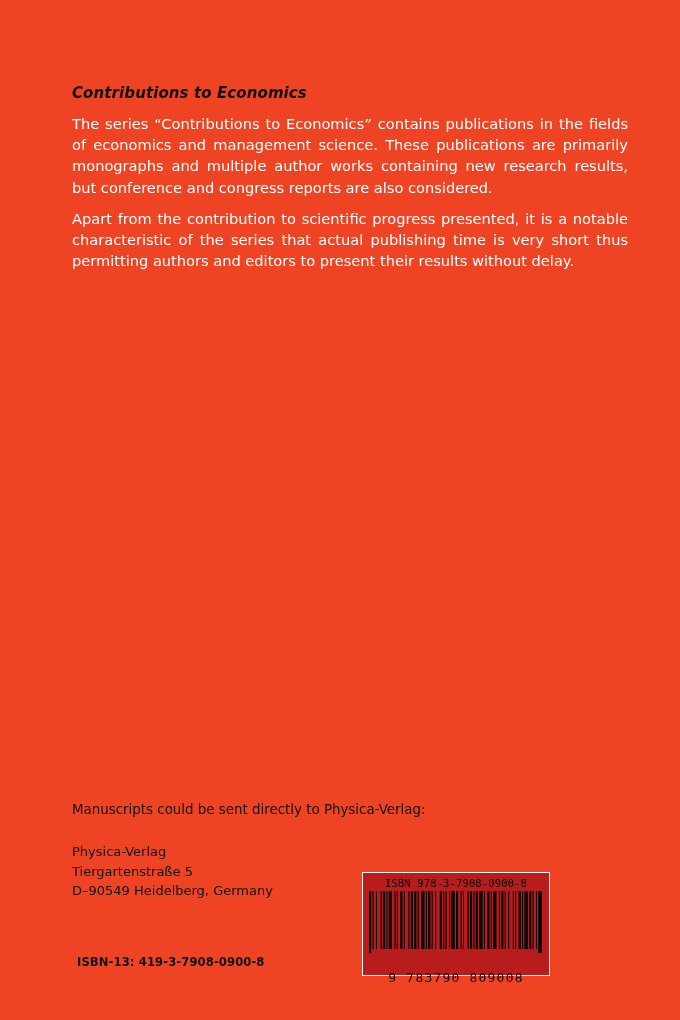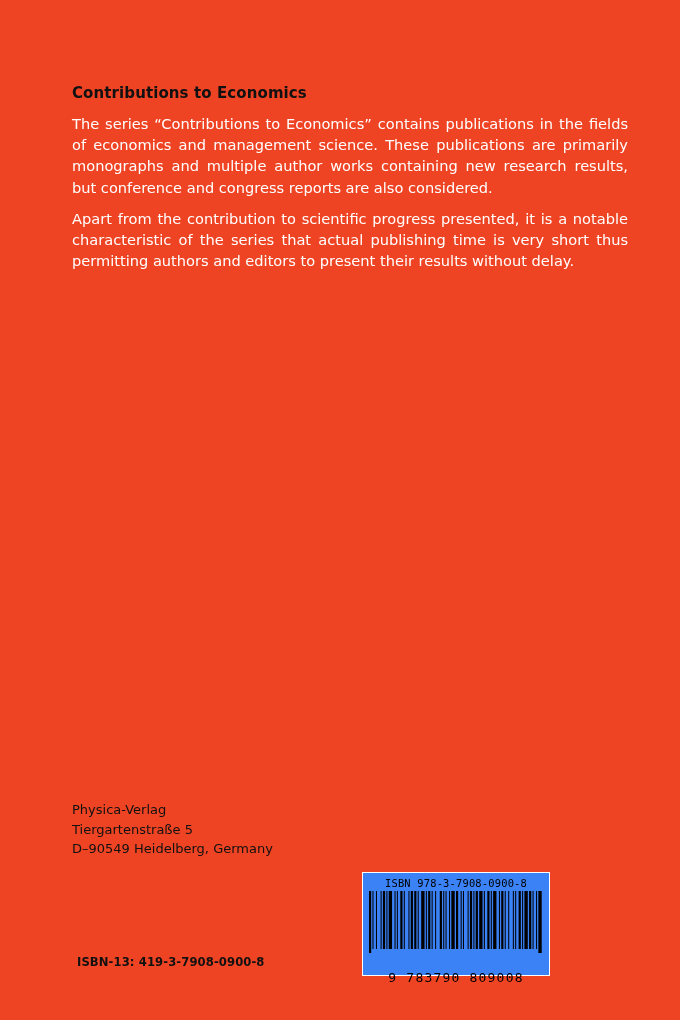--- a/index.html
+++ b/index.html
@@ -30,20 +30,21 @@
     top: 84px;
     width: 556px;
   }
 
   .series-title {
     font-size: 15px;
     font-weight: bold;
     letter-spacing: 0.1px;
     margin: 0 0 11px 0;
     color: #111111;
+    font-style: italic;
   }
 
   .para {
     font-size: 14.6px;
     line-height: 1.455;
     text-align: justify;
     margin: 0 0 10px 0;
     color: #ffffff;
     hyphens: manual;
   }
@@ -84,21 +85,21 @@
     color: #111111;
   }
 
   
   .barcode-box {
     position: absolute;
     left: 362px;
     top: 872px;
     width: 188px;
     height: 104px;
-    background: #3b82f6;
+    background: #b91c1c;
     border: 1px solid #ffffff;
     box-sizing: border-box;
     padding: 3px 6px 2px 6px;
   }
   .barcode-isbn {
     font-family: "DejaVu Sans Mono", monospace;
     font-size: 10.4px;
     color: #000000;
     letter-spacing: 0.2px;
     text-align: center;
@@ -125,20 +126,21 @@
 
 <div class="page">
 
   <div class="content">
     <h1 class="series-title">Contributions to Economics</h1>
     <p class="para">The series “Contributions to Economics” contains publications in the fields of economics and management science. These publications are primarily monographs and multiple author works containing new research results, but conference and congress reports are also considered.</p>
     <p class="para">Apart from the contribution to scientific progress presented, it is a notable characteristic of the series that actual publishing time is very short thus permitting authors and editors to present their results without delay.</p>
   </div>
 
   <div class="footer">
+    <p class="footer-line manuscripts">Manuscripts could be sent directly to Physica-Verlag:</p>
     <div class="address-block">
       <p class="footer-line">Physica-Verlag</p>
       <p class="footer-line">Tiergartenstraße 5</p>
       <p class="footer-line">D–90549 Heidelberg, Germany</p>
     </div>
   </div>
 
   <div class="isbn13">ISBN-13: 419-3-7908-0900-8</div>
 
   <div class="barcode-box">

